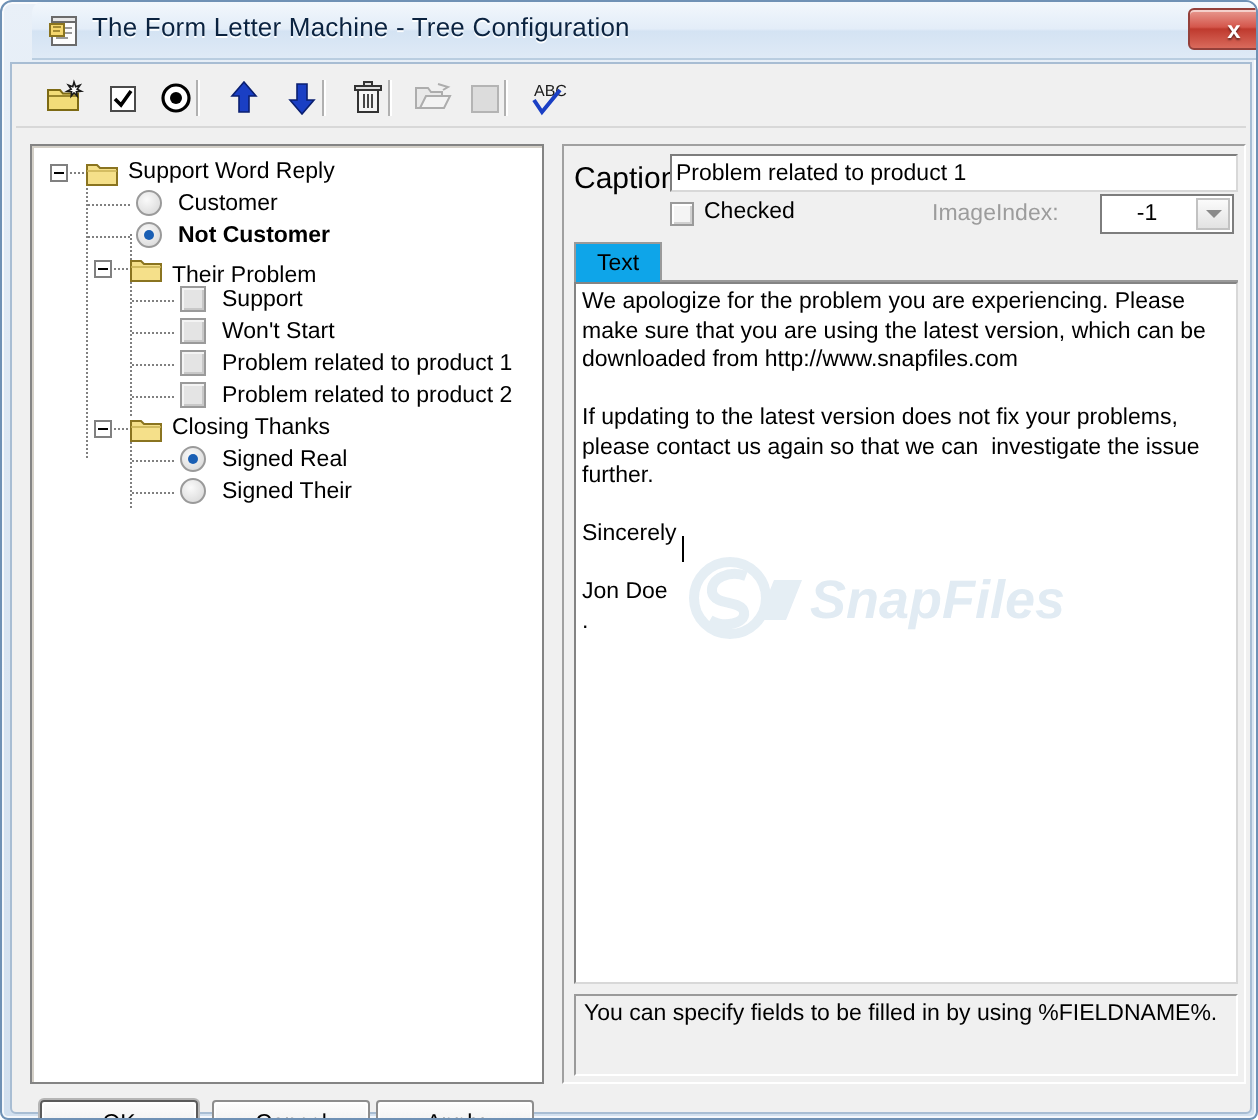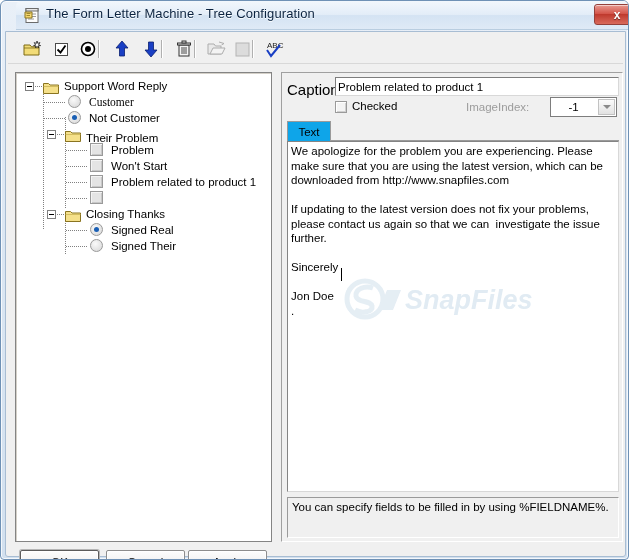--- a/index.html
+++ b/index.html
@@ -401,62 +401,65 @@
           <path d="M0.5 2.5 L5.5 2.5 L7 4 L15.5 4 L15.5 12.5 L0.5 12.5 Z" fill="#f5e08a" stroke="#8a7420" stroke-width="1"></path>
           <path d="M0.5 5.5 L15.5 5.5" stroke="#c9b254" stroke-width=".8"></path>
         </svg>
       </div>
       <div class="tnode" style="left:45px; top:5px;">
         <span class="label">Support Word Reply</span>
       </div>
 
       <div class="dotline-h" style="left:28px; top:29px; width:22px;"></div>
       <div class="radio" style="left:52px; top:22px;"></div>
-      <div class="tnode" style="left:70px; top:21px;font-family:Liberation Serif, serif;">
+      <div class="tnode" style="left:70px; top:21px;">
         <span class="label">Customer</span>
       </div>
 
       <div class="dotline-h" style="left:28px; top:45px; width:22px;"></div>
       <div class="radio on" style="left:52px; top:38px;"></div>
-      <div class="tnode" style="left:70px; top:37px;">
+      <div class="tnode" style="left:70px; top:37px;font-weight:bold;">
         <span class="label">Not Customer</span>
       </div>
 
       <div class="expander" style="left:31px; top:57px;"></div>
       <div class="dotline-h" style="left:41px; top:61px; width:7px;"></div>
       <div class="folder" style="left:49px; top:55px;">
         <svg width="16" height="13" viewBox="0 0 16 13">
           <path d="M0.5 2.5 L5.5 2.5 L7 4 L15.5 4 L15.5 12.5 L0.5 12.5 Z" fill="#f5e08a" stroke="#8a7420" stroke-width="1"></path>
           <path d="M0.5 5.5 L15.5 5.5" stroke="#c9b254" stroke-width=".8"></path>
         </svg>
       </div>
       <div class="tnode" style="left:67px; top:57px;">
         <span class="label">Their Problem</span>
       </div>
 
       <div class="dotline-h" style="left:50px; top:77px; width:22px;"></div>
       <div class="cbox" style="left:74px; top:70px;"></div>
       <div class="tnode" style="left:92px; top:69px;">
-        <span class="label">Problem</span>
+        <span class="label">Support</span>
       </div>
 
       <div class="dotline-h" style="left:50px; top:93px; width:22px;"></div>
       <div class="cbox" style="left:74px; top:86px;"></div>
       <div class="tnode" style="left:92px; top:85px;">
         <span class="label">Won't Start</span>
       </div>
 
       <div class="dotline-h" style="left:50px; top:109px; width:22px;"></div>
       <div class="cbox" style="left:74px; top:102px;"></div>
       <div class="tnode" style="left:92px; top:101px;">
         <span class="label">Problem related to product 1</span>
       </div>
 
       <div class="dotline-h" style="left:50px; top:125px; width:22px;"></div>
       <div class="cbox" style="left:74px; top:118px;"></div>
+      <div class="tnode" style="left:92px; top:117px;">
+        <span class="label">Problem related to product 2</span>
+      </div>
 
       <div class="expander" style="left:31px; top:137px;"></div>
       <div class="dotline-h" style="left:41px; top:141px; width:7px;"></div>
       <div class="folder" style="left:49px; top:135px;">
         <svg width="16" height="13" viewBox="0 0 16 13">
           <path d="M0.5 2.5 L5.5 2.5 L7 4 L15.5 4 L15.5 12.5 L0.5 12.5 Z" fill="#f5e08a" stroke="#8a7420" stroke-width="1"></path>
           <path d="M0.5 5.5 L15.5 5.5" stroke="#c9b254" stroke-width=".8"></path>
         </svg>
       </div>
       <div class="tnode" style="left:67px; top:133px;">

